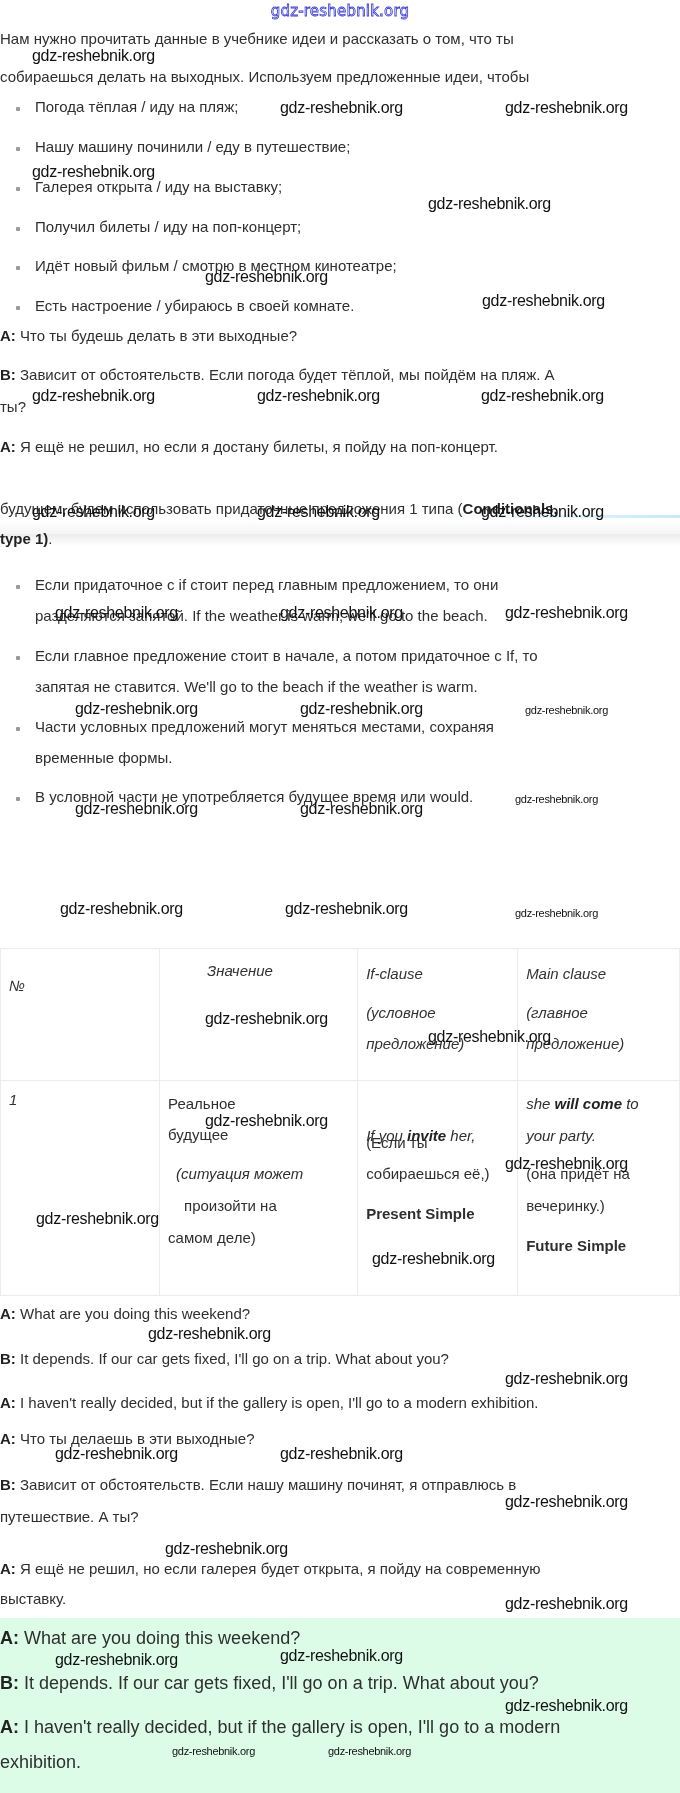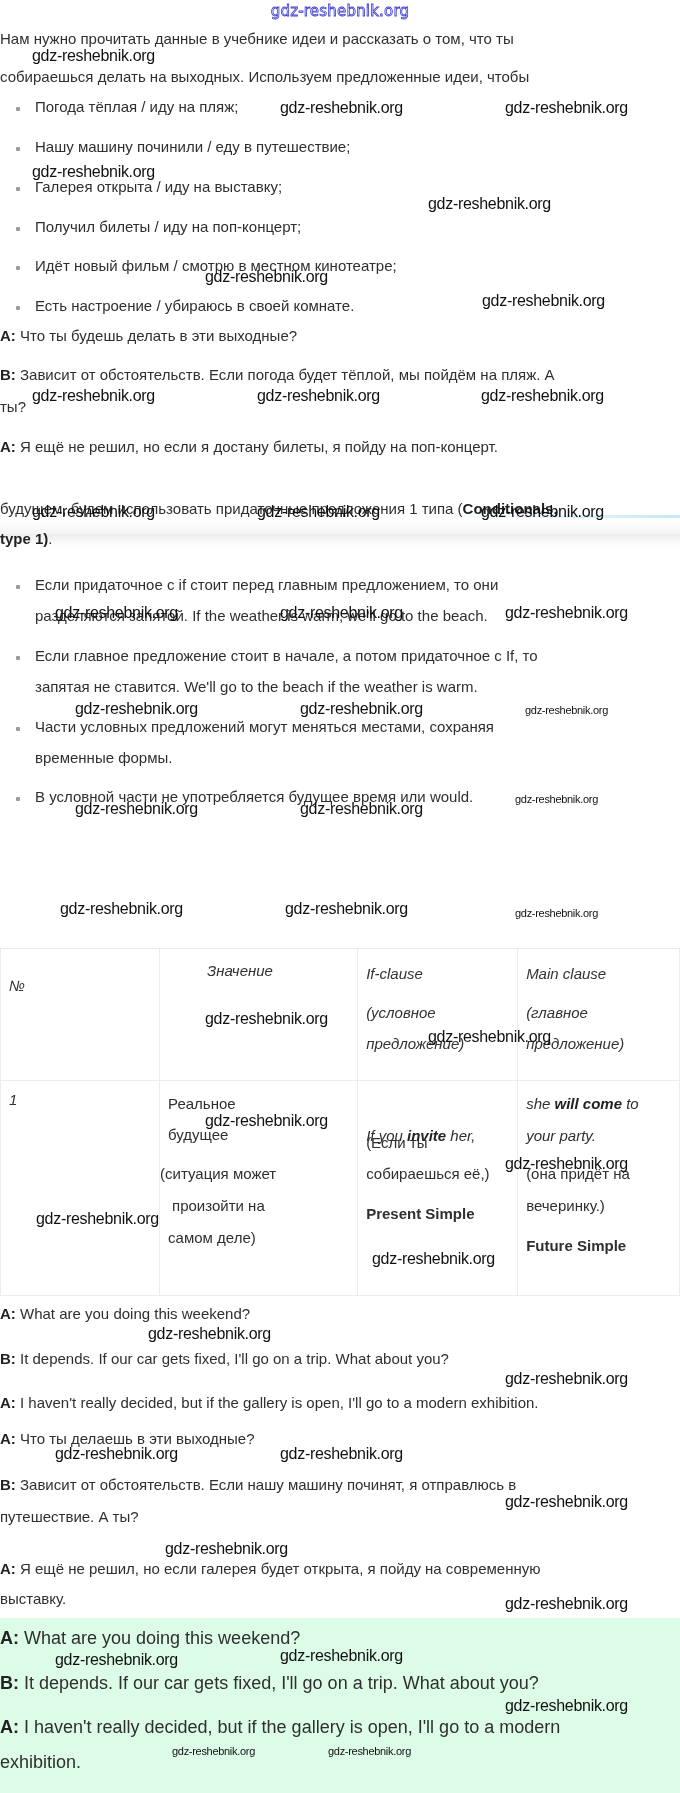--- a/index.html
+++ b/index.html
@@ -130,22 +130,22 @@
   <tr style="height:215px;">
     <td>
       <div class="cell">
             <span class="t hdr" style="top:10px;left:8px;">1</span>
           </div>
     </td>
     <td>
       <div class="cell">
         <span class="t" style="top:14px;left:8px;">Реальное</span>
         <span class="t" style="top:45px;left:8px;">будущее</span>
-        <span class="t" style="top:84px;left:0;">(ситуация может</span>
-        <span class="t" style="top:116px;left:12px;">произойти на</span>
+        <span class="t" style="top:84px;left:16px;font-style:italic;">(ситуация может</span>
+        <span class="t" style="top:116px;left:24px;">произойти на</span>
         <span class="t" style="top:148px;left:8px;">самом деле)</span>
       </div>
     </td>
     <td>
       <div class="cell">
         <span class="t" style="top:14px;left:8px;font-style:italic;margin-top:32px;"><span>If you </span><b>invite</b><span> her,</span></span>
         <span class="t" style="top:53px;left:8px;">(Если ты</span>
         <span class="t" style="top:84px;left:8px;">собираешься её,)</span>
         <span class="t" style="top:124px;left:8px;font-weight:bold;">Present Simple</span>
       </div>

